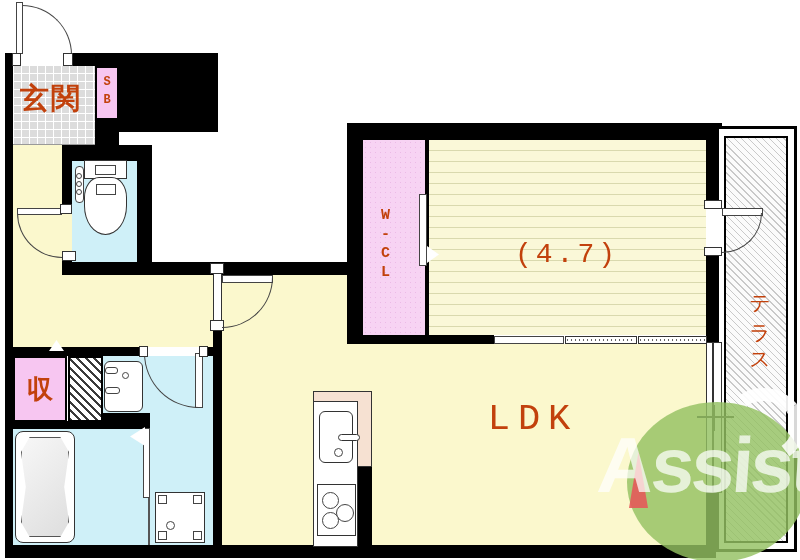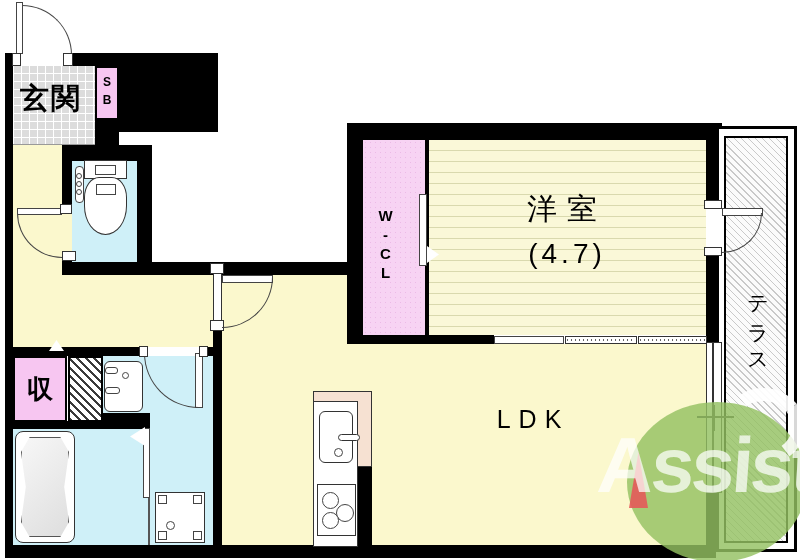--- a/index.html
+++ b/index.html
@@ -17,21 +17,21 @@
   .stripes{background-color:#faf8d8;
         background-image:repeating-linear-gradient(to bottom,transparent 0,transparent 10px,#d9d9ae 10px,#d9d9ae 11px);}
   .hatchdark{background:repeating-linear-gradient(45deg,#3a3a3a 0,#3a3a3a 2px,#fff 2px,#fff 6px);border:2px solid #000;}
   .hatchlite{background:repeating-linear-gradient(45deg,#c9c9c9 0,#c9c9c9 1px,#fbfbfb 1px,#fbfbfb 5px);}
   .fix{background:#fff;border:1.5px solid #333;}
   .fixthin{background:#fff;border:1px solid #444;}
   .leaf{background:#fff;border:1.5px solid #444;}
   .jamb{background:#fff;border:1.5px solid #333;}
   .arc{border:0 solid #444;}
   .circle{border-radius:50%;}
-  .lbl{color:#000000;white-space:nowrap;}
+  .lbl{color:#c2410c;white-space:nowrap;font-family:Liberation Mono, monospace;}
   .ctr{display:flex;align-items:center;justify-content:center;}
   .vtext{writing-mode:vertical-rl;text-orientation:upright;}
   .tri{filter:drop-shadow(0 0 1px #000);background:#fff;}
   .ticks{background:repeating-linear-gradient(90deg,#666 0,#666 1px,#fff 1px,#fff 4px) content-box,#fff;
          padding:2px 1px;border:1px solid #333;}
 </style>
 </head>
 <body>
 
 <div id="stage">
@@ -156,28 +156,25 @@
   <div class="abs fix" style="left:313px;top:401px;width:45px;height:146px;"></div>
   <div class="abs fix" style="left:319px;top:411px;width:34px;height:52px;border-radius:6px;"></div>
   <div class="abs fix" style="left:338px;top:434px;width:22px;height:7px;border-radius:4px;"></div>
   <div class="abs fixthin circle" style="left:334px;top:448px;width:9px;height:9px;"></div>
   <div class="abs fix" style="left:317px;top:484px;width:39px;height:52px;"></div>
   <div class="abs fixthin circle" style="left:322px;top:492px;width:17px;height:17px;"></div>
   <div class="abs fixthin circle" style="left:336px;top:504px;width:18px;height:18px;"></div>
   <div class="abs fixthin circle" style="left:322px;top:512px;width:17px;height:17px;"></div>
 
   <div class="abs lbl" style="left:20px;top:79px;font-size:29px;font-weight:bold;letter-spacing:2px;">玄関</div>
-  <div class="abs ctr" style="left:457px;top:191px;width:220px;height:36px;">
-    <span class="lbl" style="font-size:30px;letter-spacing:10px;">洋室</span>
-  </div>
   <div class="abs ctr" style="left:457px;top:237px;width:220px;height:34px;">
     <span class="lbl" style="font-size:28px;letter-spacing:4px;">(4.7)</span>
   </div>
   <div class="abs ctr" style="left:438px;top:399px;width:190px;height:40px;">
-    <span class="lbl" style="font-size:25px;letter-spacing:8px;">LDK</span>
+    <span class="lbl" style="font-size:37px;letter-spacing:8px;">LDK</span>
   </div>
 
   <div class="abs" style="left:0;top:0;width:800px;height:560px;pointer-events:none;z-index:50;">
     <div class="abs" style="left:627px;top:402px;width:180px;height:160px;border-radius:50%;background:rgba(148,193,97,0.82);"></div>
     <div class="abs" style="left:723px;top:388px;width:82px;height:76px;border-radius:50%;border:13px solid transparent;border-top-color:rgba(255,255,255,0.92);border-right-color:rgba(255,255,255,0.85);transform:rotate(8deg);"></div>
     <div class="abs" style="left:629px;top:452px;width:19px;height:56px;background:rgba(228,90,90,0.9);clip-path:polygon(50% 0,0 100%,100% 100%);"></div>
     <div class="abs" style="left:598px;top:426px;width:220px;font-size:78px;font-weight:bold;line-height:1;color:rgba(255,255,255,0.72);transform:skewX(-4deg);letter-spacing:-3px;">Assist</div>
   </div>
 
 </div>

